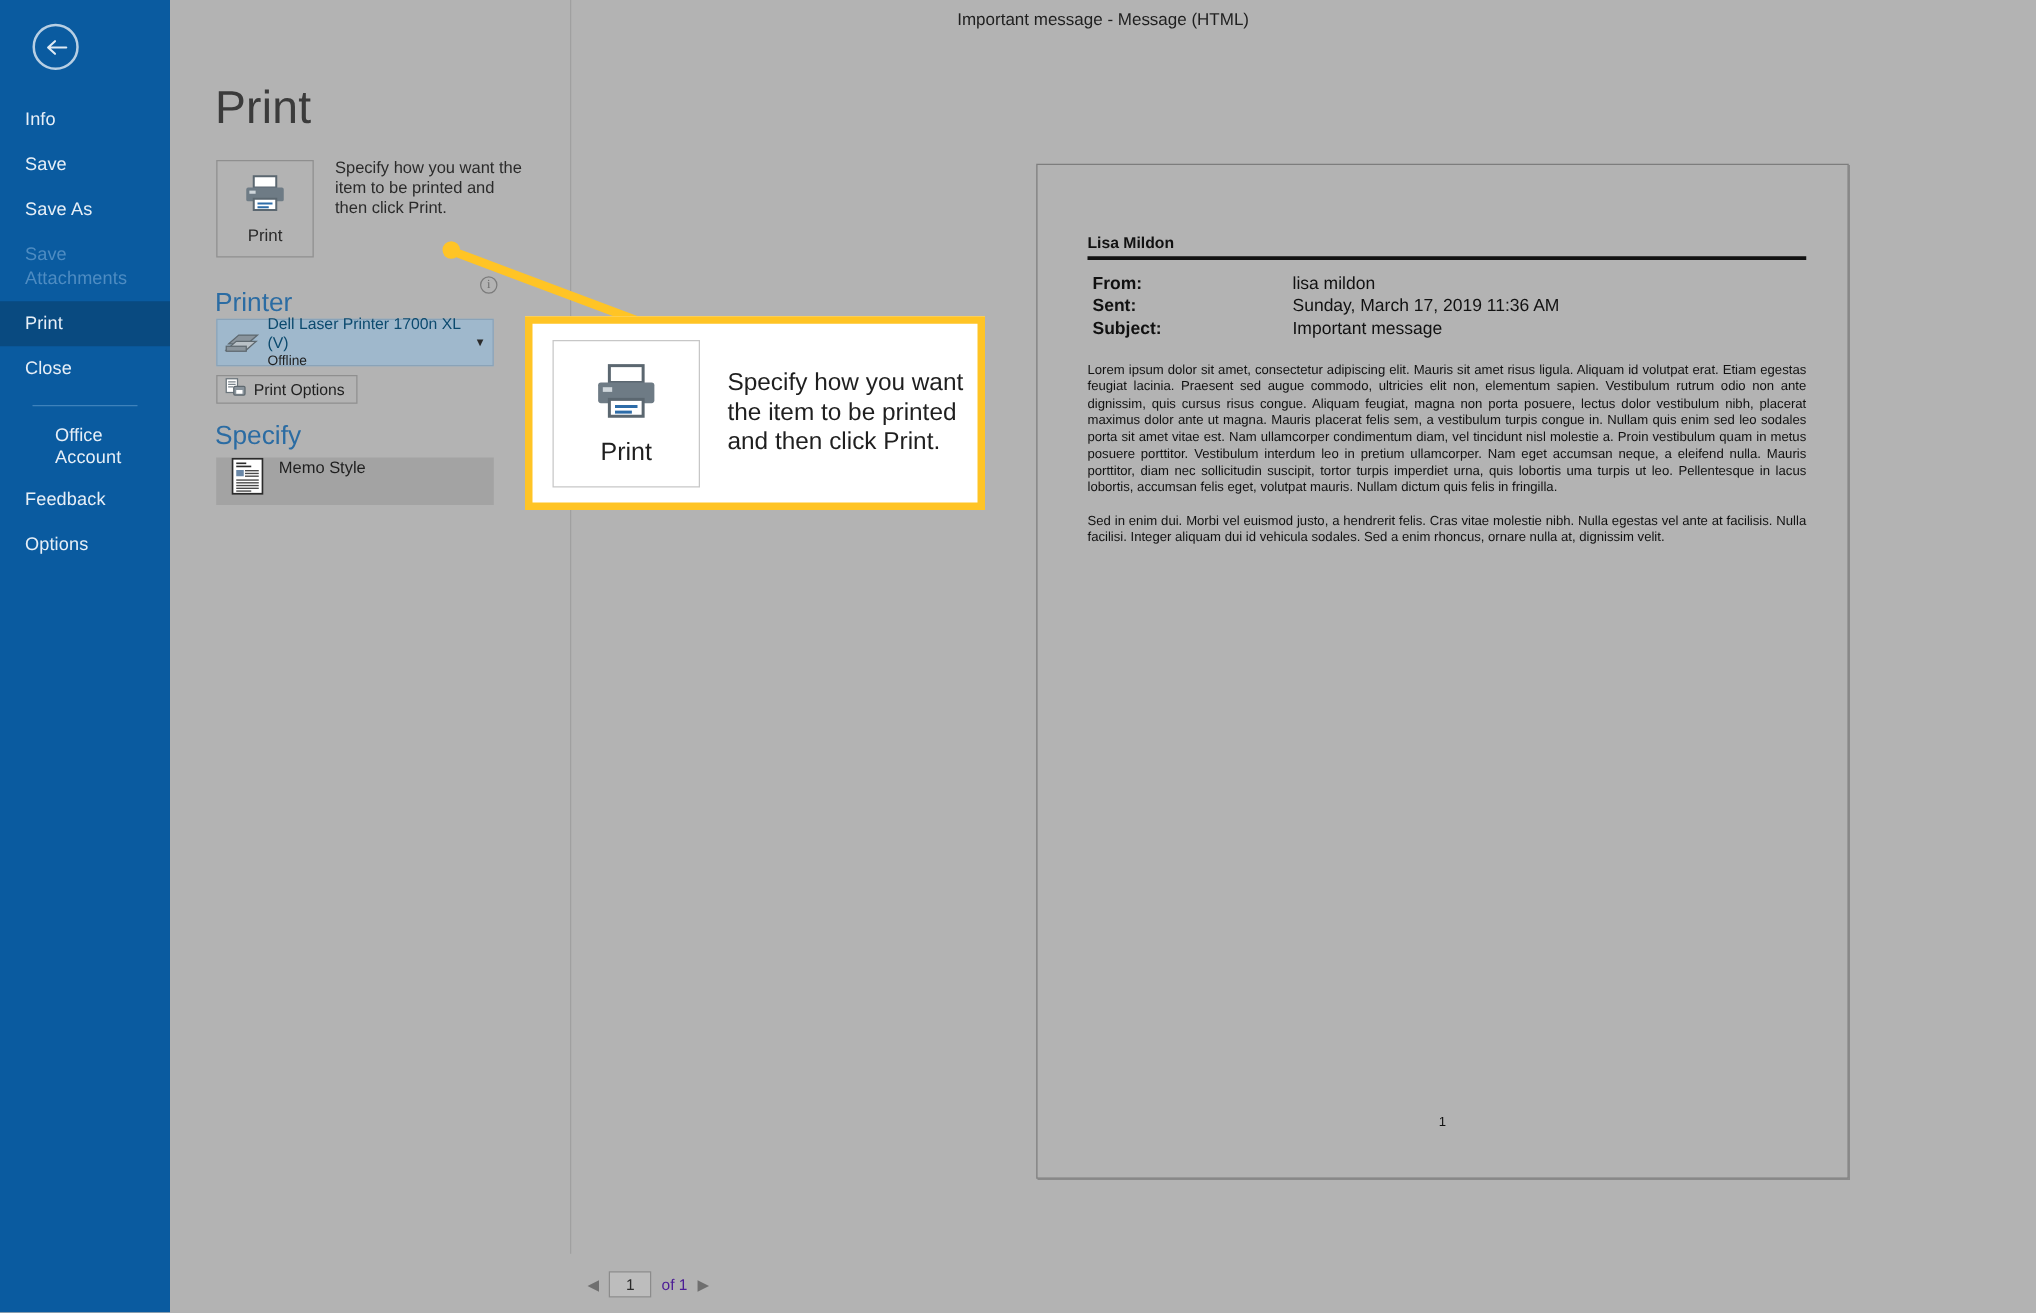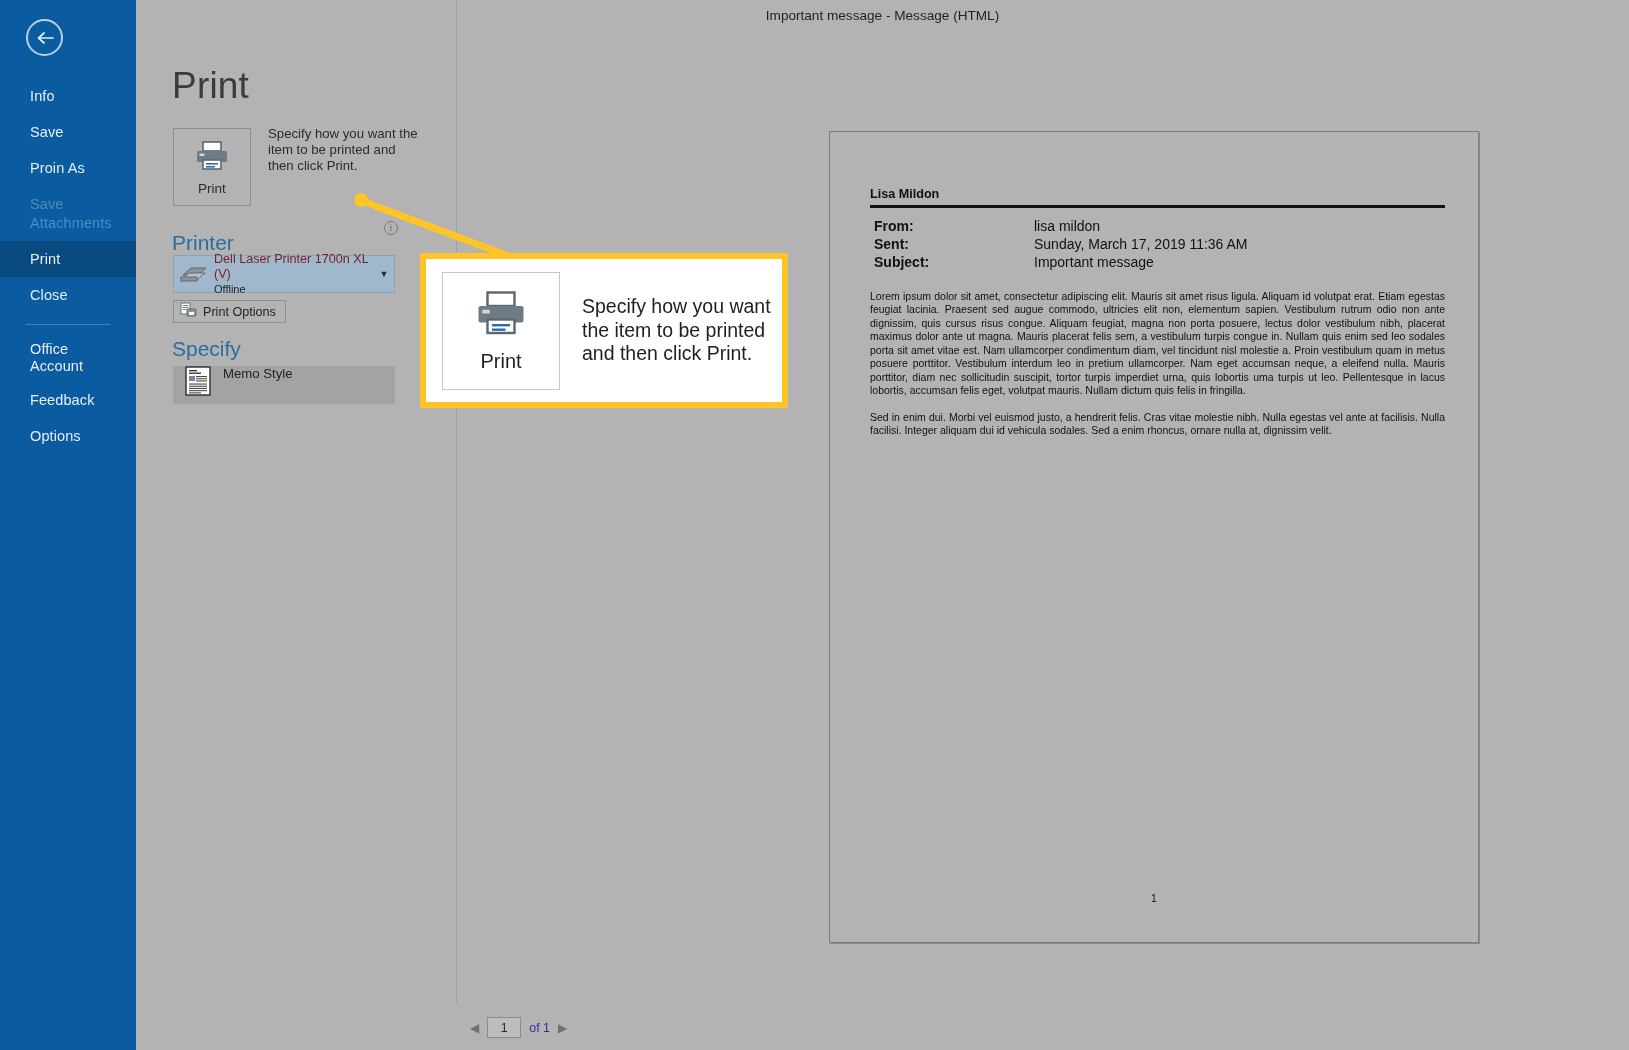--- a/index.html
+++ b/index.html
@@ -29,35 +29,35 @@
     border-radius: 50%;
     display: flex; align-items: center; justify-content: center;
     cursor: pointer;
   }
   .back-btn svg { display: block; }
   .rail-items {
     position: absolute; left: 0; top: 78px; width: 136px;
   }
   .rail-item {
     position: relative;
-    padding: 9px 0 9px 30px;
+    padding: 9px 0 9px 20px;
     font-size: 14.5px;
     color: #e7eff7;
     line-height: 1.25;
     cursor: pointer;
     letter-spacing: .1px;
   }
   .rail-item.disabled { color: #4e8cc2; cursor: default; }
   .rail-item.active { background: #094a80; }
   .rail-sep {
     margin: 11px 26px 8px 26px;
     height: 1px;
     background: #3e82bb;
   }
-  .rail-item.twoline { line-height: 1.15; padding-top: 8px; padding-bottom: 8px; }
+  .rail-item.twoline { line-height: 1.15; padding-top: 8px; padding-bottom: 8px; margin-left: 24px; }
 
   
   .pane {
     position: absolute; left: 136px; top: 0;
     width: 320px; height: 1050px;
     background: #b3b3b3;
   }
   .page-title {
     position: absolute; left: 36px; top: 65px;
     font-size: 37px; color: #3b3b3b; font-weight: 400;
@@ -95,21 +95,21 @@
   .printer-combo {
     position: absolute; left: 37px; top: 255px;
     width: 222px; height: 38px;
     background: #9fb8cc;
     border: 1px solid #8aa3b8;
     display: flex; align-items: center;
     cursor: pointer;
   }
   .printer-combo .picon { width: 40px; display:flex; justify-content:center; }
   .printer-combo .ptext { flex: 1; line-height: 1.22; }
-  .printer-combo .pname { font-size: 12.6px; color: #7f1d1d; }
+  .printer-combo .pname { font-size: 12.6px; color: #0c4a6e; }
   .printer-combo .pstat { font-size: 11px; color: #1f1f1f; }
   .printer-combo .caret {
     width: 20px; text-align: center; font-size: 9px; color: #2b2b2b;
   }
   .print-options-btn {
     position: absolute; left: 37px; top: 300px;
     height: 23px; padding: 0 9px 0 6px;
     border: 1px solid #8f8f8f;
     background: #b3b3b3;
     display: flex; align-items: center; gap: 6px;
@@ -234,21 +234,21 @@
       </span>
     </div>
     <div class="rail-items">
       <div class="rail-item">
         <span>Info</span>
       </div>
       <div class="rail-item">
         <span>Save</span>
       </div>
       <div class="rail-item">
-        <span>Proin As</span>
+        <span>Save As</span>
       </div>
       <div class="rail-item disabled">
         <span>Save Attachments</span>
       </div>
       <div class="rail-item active">
         <span>Print</span>
       </div>
       <div class="rail-item">
         <span>Close</span>
       </div>

